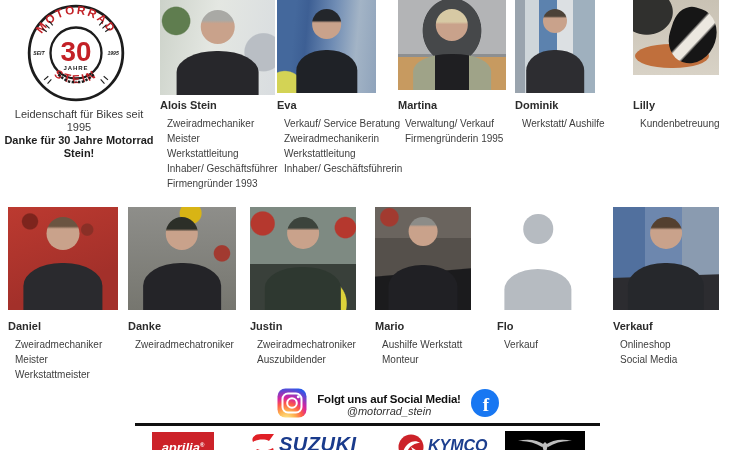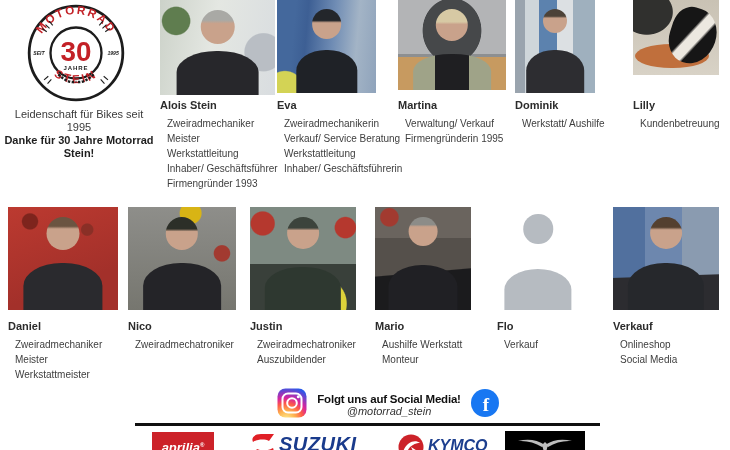--- a/index.html
+++ b/index.html
@@ -192,22 +192,22 @@
           <div class="role">Firmengründer 1993</div>
         </div>
     </div>
       <div class="card card--eva">
       <div class="photo photo--eva">
         <div class="ph-head"></div>
         <div class="ph-body"></div>
       </div>
       <div class="name">Eva</div>
       <div class="roles">
+          <div class="role">Verkauf/ Service Beratung</div>
           <div class="role">Zweiradmechanikerin</div>
-          <div class="role">Verkauf/ Service Beratung</div>
           <div class="role">Werkstattleitung</div>
           <div class="role">Inhaber/ Geschäftsführerin</div>
         </div>
     </div>
       <div class="card card--martina">
       <div class="photo photo--martina">
         <div class="ph-head"></div>
         <div class="ph-body"></div>
       </div>
       <div class="name">Martina</div>
@@ -248,21 +248,21 @@
           <div class="role">Zweiradmechaniker</div>
           <div class="role">Meister</div>
           <div class="role">Werkstattmeister</div>
         </div>
     </div>
       <div class="card card--nico">
       <div class="photo photo--nico">
         <div class="ph-head"></div>
         <div class="ph-body"></div>
       </div>
-      <div class="name">Nico</div>
+      <div class="name">Danke</div>
       <div class="roles">
           <div class="role">Zweiradmechatroniker</div>
         </div>
     </div>
       <div class="card card--justin">
       <div class="photo photo--justin">
         <div class="ph-head"></div>
         <div class="ph-body"></div>
       </div>
       <div class="name">Justin</div>

